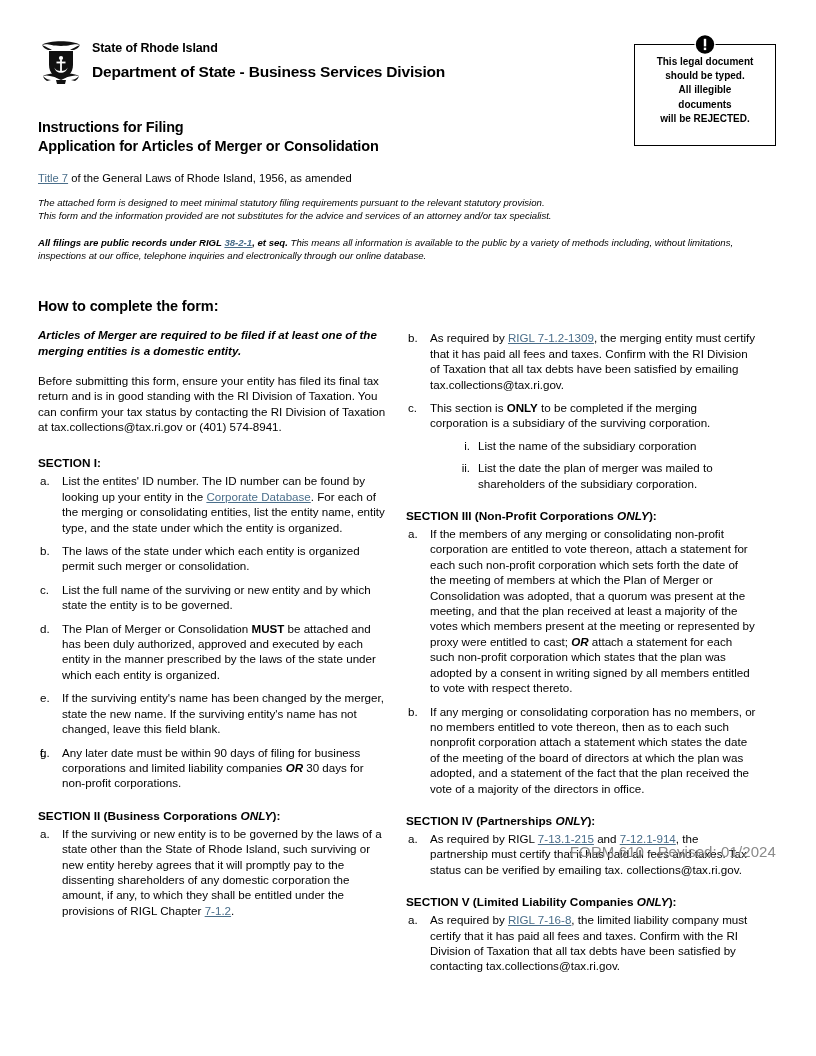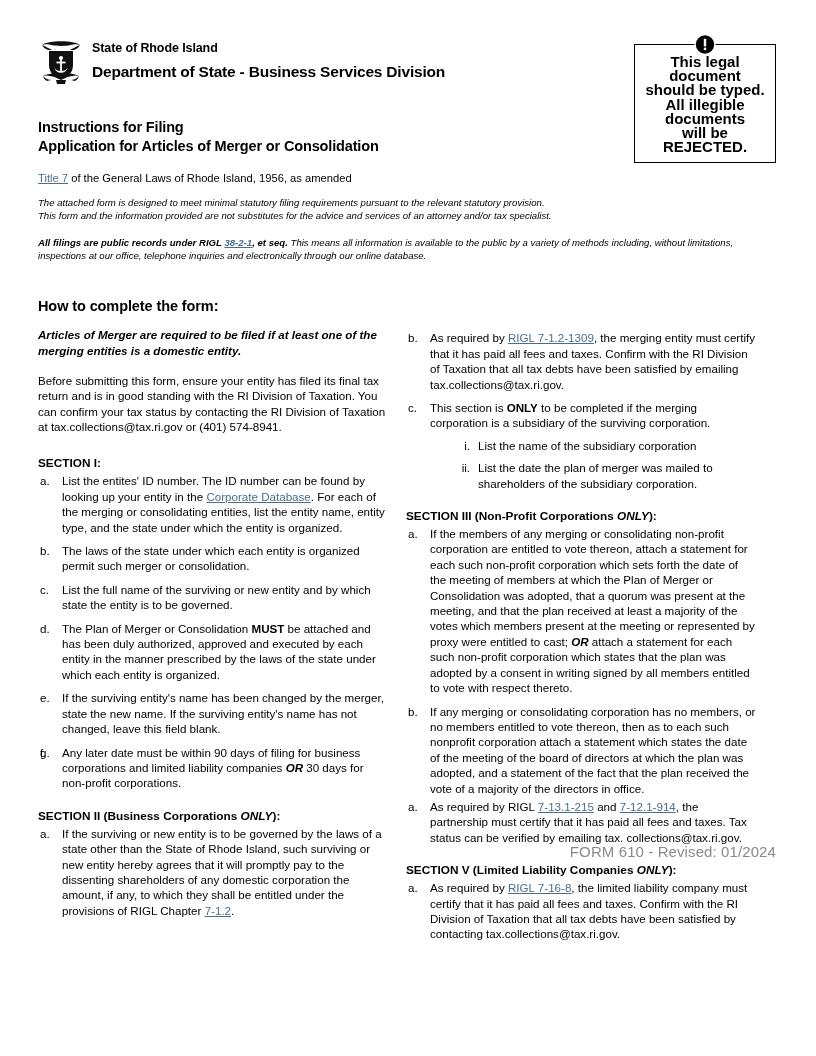--- a/index.html
+++ b/index.html
@@ -54,23 +54,23 @@
 
   
   .notice-wrap {
     position: absolute;
     right: 0px;
     top: 10px;
     width: 142px;
   }
   .notice-box {
     border: 1.5px solid #000;
-    padding: 10px 6px 8px 6px;
+    padding: 10px 6px 19px 6px;
     text-align: center;
-    font-size: 15px;
+    font-size: 10px;
     font-weight: bold;
     line-height: 14.2px;
   }
   .notice-icon {
     position: absolute;
     left: 50%;
     top: -10px;
     transform: translateX(-50%);
     width: 21px;
     height: 21px;
@@ -331,20 +331,23 @@
       </div>
       <ol class="alpha">
         <li>
           <span class="mk">a.</span><span>If the members of any merging or consolidating non-profit corporation are entitled to vote thereon, attach a statement for each such non-profit corporation which sets forth the date of the meeting of members at which the Plan of Merger or Consolidation was adopted, that a quorum was present at the meeting, and that the plan received at least a majority of the votes which members present at the meeting or represented by proxy were entitled to cast; </span><span class="bold ital">OR</span><span> attach a statement for each such non-profit corporation which states that the plan was adopted by a consent in writing signed by all members entitled to vote with respect thereto.</span>
         </li>
         <li>
           <span class="mk">b.</span><span>If any merging or consolidating corporation has no members, or no members entitled to vote thereon, then as to each such nonprofit corporation attach a statement which states the date of the meeting of the board of directors at which the plan was adopted, and a statement of the fact that the plan received the vote of a majority of the directors in office.</span>
         </li>
       </ol>
 
+      <div class="sec-head">
+        <span>SECTION IV (Partnerships </span><span class="ital">ONLY</span><span>):</span>
+      </div>
       <ol class="alpha">
         <li>
           <span class="mk">a.</span><span>As required by RIGL </span><a class="lnk">7-13.1-215</a><span> and </span><a class="lnk">7-12.1-914</a><span>, the partnership must certify that it has paid all fees and taxes. Tax status can be verified by emailing tax. collections@tax.ri.gov.</span>
         </li>
       </ol>
 
       <div class="sec-head">
         <span>SECTION V (Limited Liability Companies </span><span class="ital">ONLY</span><span>):</span>
       </div>
       <ol class="alpha">

